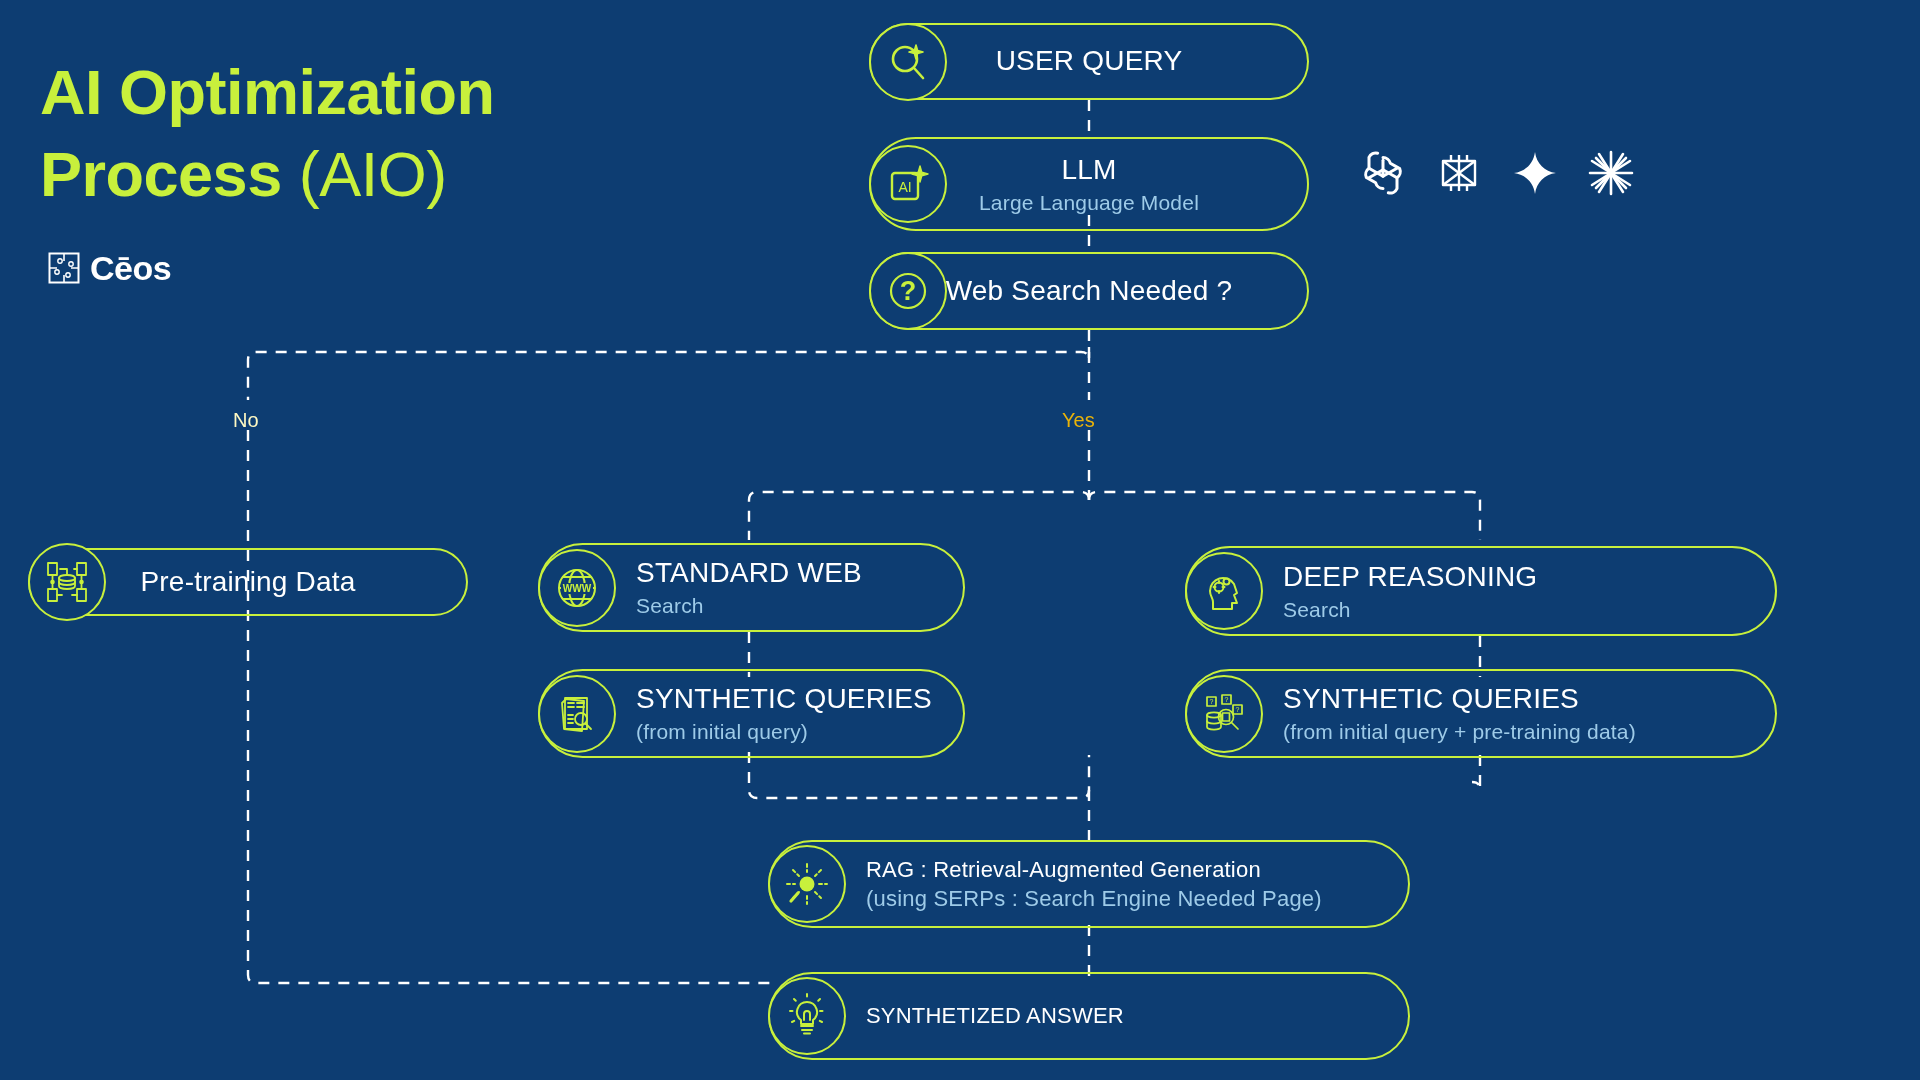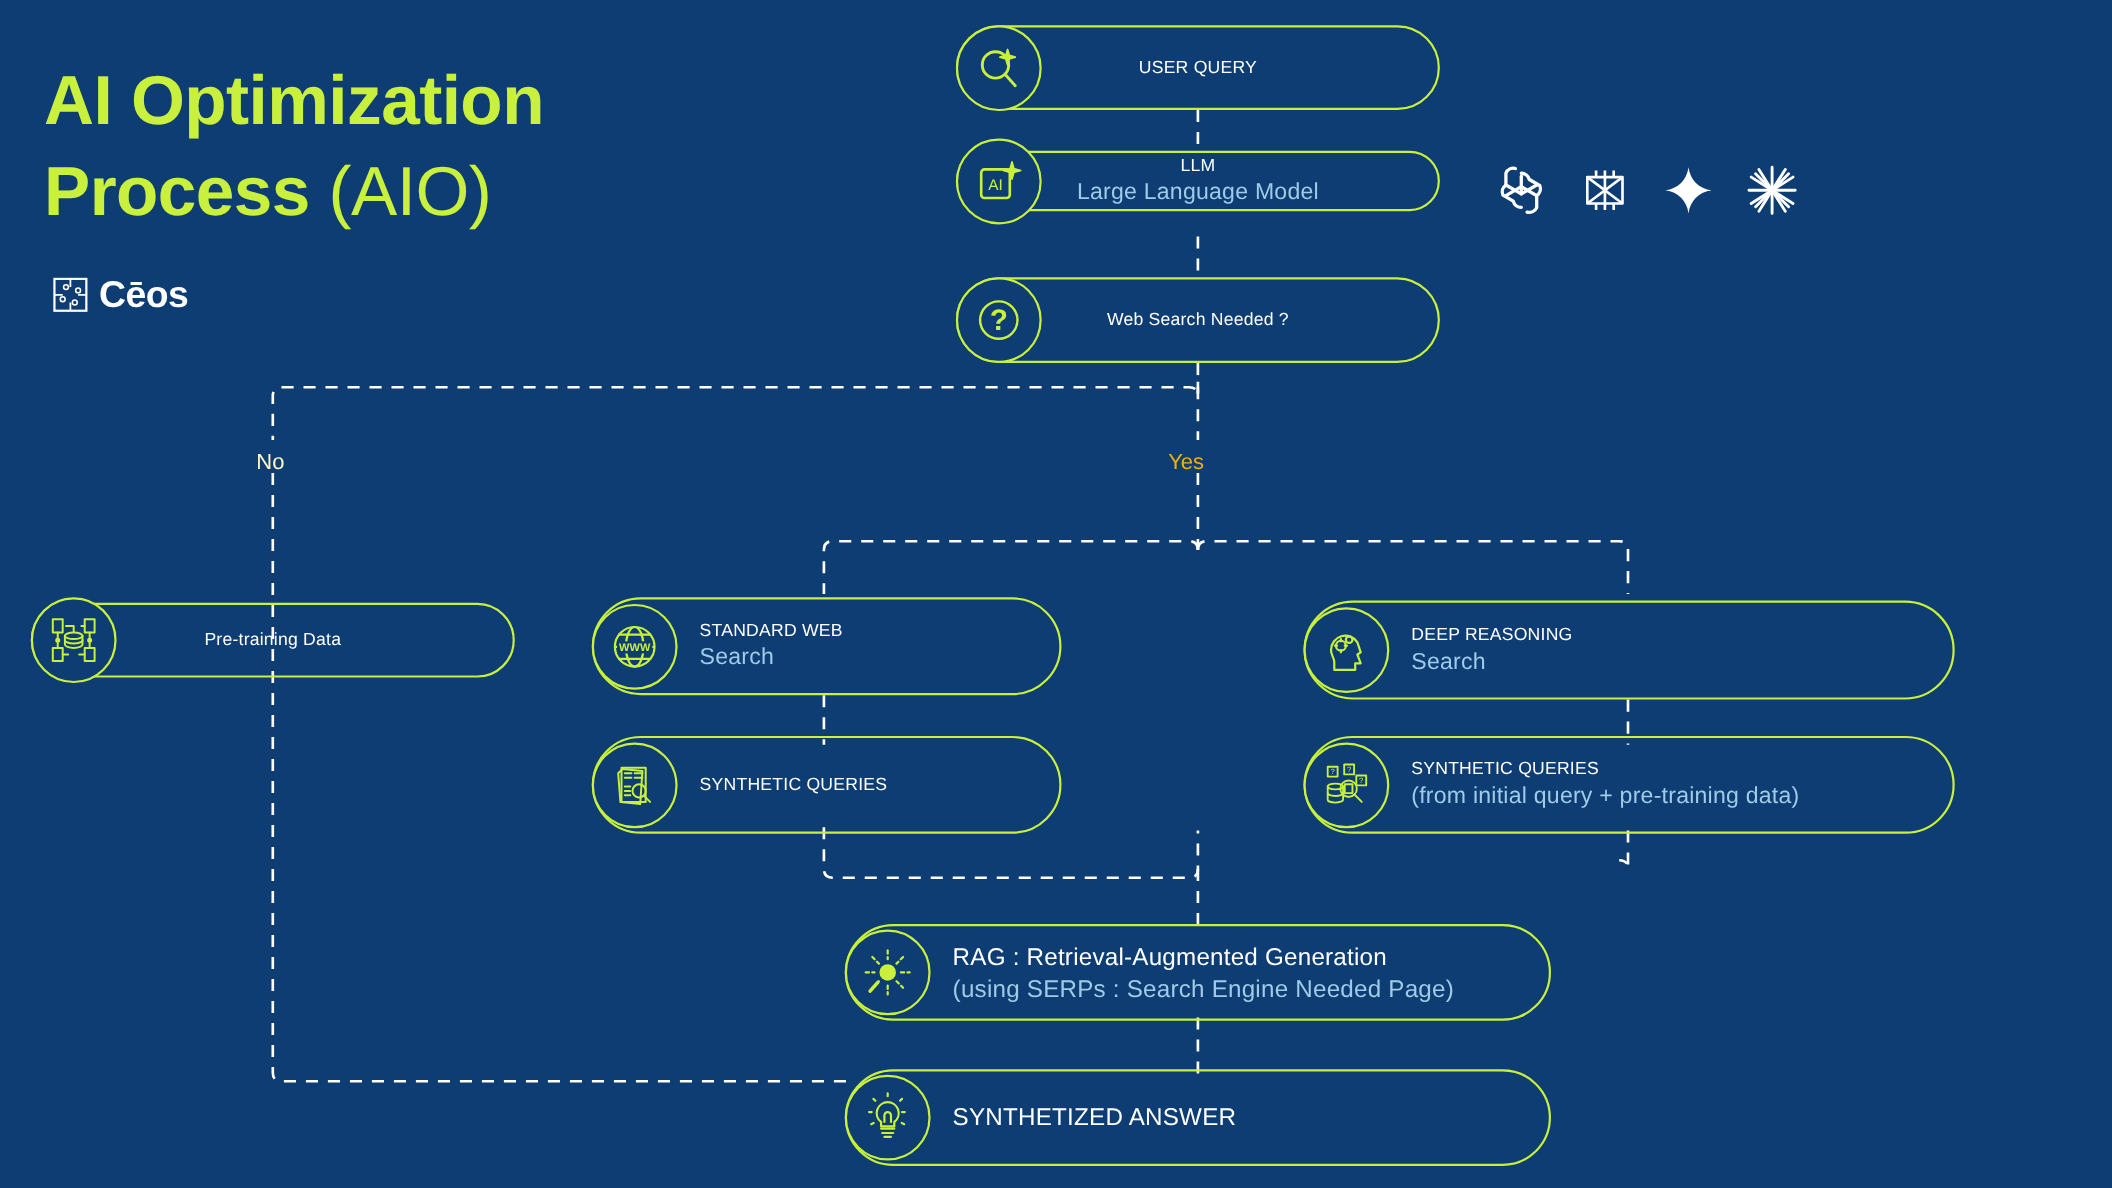--- a/index.html
+++ b/index.html
@@ -35,21 +35,21 @@
   }
   .node .badge{
     position:absolute;left:-2px;top:50%;transform:translateY(-50%);
     width:78px;height:78px;border:2px solid #c8f03c;border-radius:50%;
     background:#0d3d72;display:flex;align-items:center;justify-content:center;
     box-sizing:border-box;
   }
   .node .badge svg{width:50px;height:50px;display:block;}
   .node .label{padding-left:96px;padding-right:20px;width:100%;box-sizing:border-box;}
   .node .label.center{padding-left:0;padding-right:0;text-align:center;}
-  .l1{color:#ffffff;font-size:16px;line-height:1.32;letter-spacing:.2px;white-space:nowrap;}
+  .l1{color:#ffffff;font-size:28px;line-height:1.32;letter-spacing:.2px;white-space:nowrap;}
   .l2{color:#9ecbe8;font-size:21px;line-height:1.32;letter-spacing:.2px;white-space:nowrap;}
   .l1.big{font-size:22px;}
   .l2.big{font-size:22px;}
 
   
   .branch-label{position:absolute;font-size:20px;z-index:4;}
   #label-no{color:#fef9c3;left:233px;top:409px;}
   #label-yes{color:#eab308;left:1062px;top:409px;}
 
   
@@ -146,21 +146,21 @@
           <path d="M31 31 L40 41"></path>
           <path d="M33 8 L34.6 13.4 L40 15 L34.6 16.6 L33 22 L31.4 16.6 L26 15 L31.4 13.4 Z" fill="#c8f03c" stroke-width="1.6"></path>
         </g>
       </svg>
     </div>
     <div class="label center">
       <div class="l1">USER QUERY</div>
     </div>
   </div>
 
-  <div class="node" style="left:869px;top:137px;width:440px;height:55px;">
+  <div class="node" style="left:869px;top:137px;width:440px;height:94px;">
     <div class="badge">
       <svg viewBox="0 0 50 50">
         <g fill="none" stroke="#c8f03c" stroke-width="2.4" stroke-linecap="round" stroke-linejoin="round">
           <rect x="9" y="14" width="26" height="26" rx="3"></rect>
           <text x="22" y="33" font-size="14" font-family="Liberation Sans, sans-serif" fill="#c8f03c" stroke="none" text-anchor="middle">AI</text>
           <path d="M37 7 L38.8 13.2 L45 15 L38.8 16.8 L37 23 L35.2 16.8 L29 15 L35.2 13.2 Z" fill="#c8f03c" stroke-width="1.4"></path>
         </g>
       </svg>
     </div>
     <div class="label center">
@@ -249,20 +249,21 @@
           <path d="M10 14 l4 -4 18 2 -2 30 -18 -2 z"></path>
           <rect x="13" y="9" width="22" height="31"></rect>
           <path d="M16 14 h6 M25 14 h7 M16 18 h6 M25 18 h7 M16 26 h5 M16 30 h5 M16 34 h5"></path>
           <circle cx="29" cy="30" r="6"></circle>
           <path d="M33.5 34.5 L39 40"></path>
         </g>
       </svg>
     </div>
     <div class="label">
       <div class="l1">SYNTHETIC QUERIES</div>
+      <div class="l2">(from initial query)</div>
     </div>
   </div>
 
   <div class="node" style="left:1185px;top:669px;width:592px;height:89px;">
     <div class="badge">
       <svg viewBox="0 0 50 50">
         <g fill="none" stroke="#c8f03c" stroke-width="1.7" stroke-linejoin="round" stroke-linecap="round">
           <rect x="8" y="8" width="9" height="9"></rect>
             <text x="12.5" y="15" font-size="7" fill="#c8f03c" stroke="none" text-anchor="middle">?</text>
           <rect x="23" y="6" width="9" height="9"></rect>

